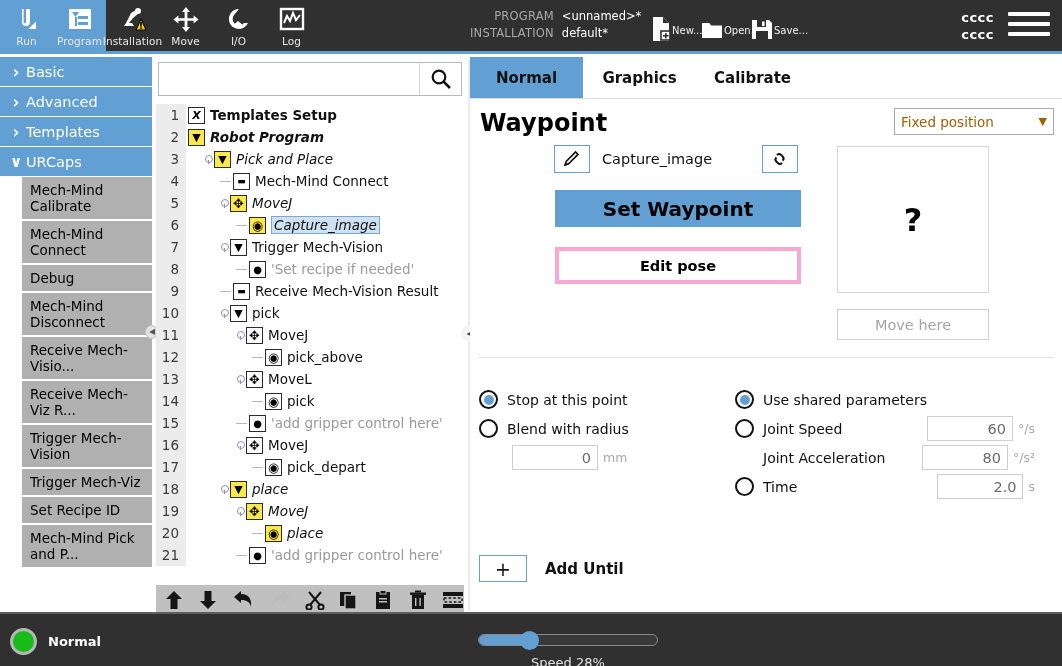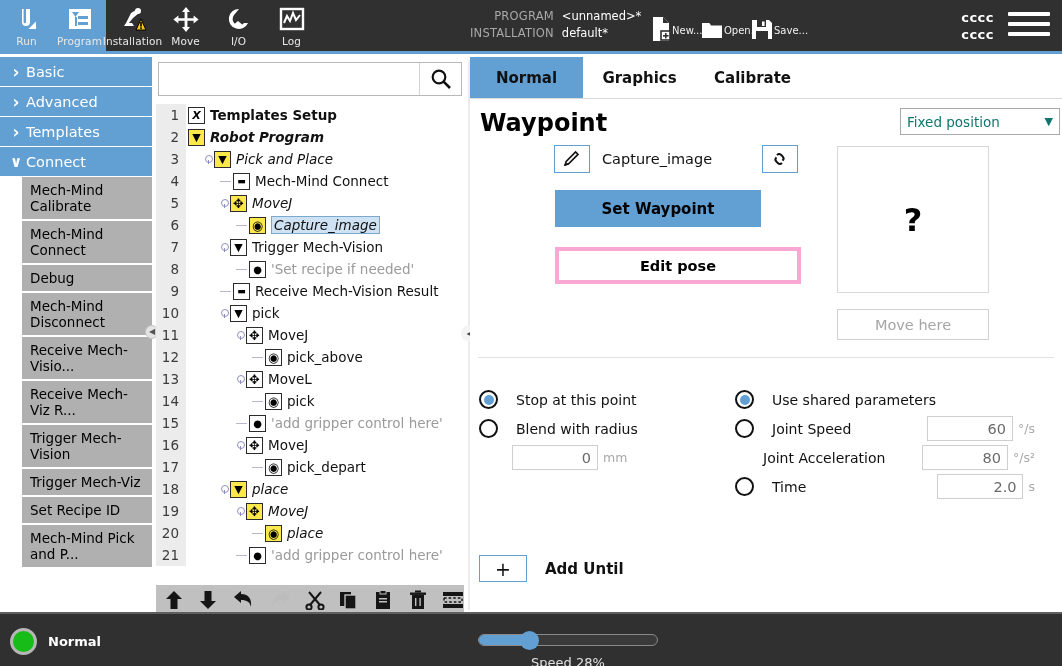--- a/index.html
+++ b/index.html
@@ -142,38 +142,38 @@
     min-width: 113px; padding: 0 18px; display: flex; align-items: center; justify-content: center;
     font-size: 15px; color: #111; font-weight: 600;
   }
   .ptab.active { background: #62a0d4; }
 
   #cmdtitle {
     position: absolute; left: 10px; top: 52px;
     font-size: 24px; font-weight: bold; color: #000;
   }
   #posdropdown {
-    position: absolute; right: 2px; top: 51px; width: 160px; height: 27px;
+    position: absolute; right: 8px; top: 51px; width: 160px; height: 27px;
     border: 1px solid #a9a9a9; background: #fff;
-    display: flex; align-items: center; padding: 0 6px; font-size: 13.5px; color: #0f766e;
+    display: flex; align-items: center; padding: 0 6px; font-size: 13.5px; color: #a16207;
   }
   #posdropdown .caret { margin-left: auto; font-size: 11px; }
 
   #namerow { position: absolute; left: 84px; top: 88px; display: flex; align-items: center; }
   .sqbtn {
     width: 36px; height: 28px; border: 1px solid #62a0d4; background: #fff;
     display: flex; align-items: center; justify-content: center;
   }
   #wpname { font-size: 14.5px; color: #111; margin-left: 12px; }
   #linkbtn { position: absolute; left: 292px; top: 88px; }
 
   #setwp {
-    position: absolute; left: 85px; top: 133px; width: 206px; height: 37px;
+    position: absolute; left: 85px; top: 133px; width: 246px; height: 37px;
     background: #62a0d4; border: 1px solid #62a0d4; color: #000;
-    font-size: 15px; font-weight: bold; display: flex; align-items:center; justify-content:center;
+    font-size: 20px; font-weight: bold; display: flex; align-items:center; justify-content:center;
   }
   #editpose {
     position: absolute; left: 85px; top: 190px; width: 246px; height: 37px;
     background: #fff; border: 4px solid #f9a8d4; color: #000;
     font-size: 14.5px; font-weight: bold; display: flex; align-items:center; justify-content:center;
   }
   #preview {
     position: absolute; left: 367px; top: 89px; width: 152px; height: 147px;
     border: 1px solid #d8d8d8; background: #fff;
     display: flex; align-items: center; justify-content: center;
@@ -185,21 +185,21 @@
     font-size: 14.5px; display: flex; align-items: center; justify-content: center;
   }
 
   #divider { position: absolute; left: 8px; top: 300px; width: 576px; border-top: 1px solid #e2e2e2; }
 
   .radio {
     width: 19px; height: 19px; border-radius: 50%; border: 2.5px solid #111;
     background: #fff; display: flex; align-items: center; justify-content: center; flex: none;
   }
   .radio.on::after { content:""; width: 10px; height: 10px; border-radius: 50%; background: #62a0d4; }
-  .rlabel { font-size: 14px; color: #111; margin-left: 18px; }
+  .rlabel { font-size: 14px; color: #111; margin-left: 9px; }
 
   #opts-left { position: absolute; left: 9px; top: 328px; width: 265px; }
   #opts-right { position: absolute; left: 265px; top: 328px; width: 320px; }
   .optrow { display: flex; align-items: center; height: 29px; }
   .numfield {
     width: 86px; height: 25px; border: 1px solid #cfcfcf; background: #fff;
     font-size: 14.5px; color: #6a6a6a; text-align: right;
     display: flex; align-items: center; justify-content: flex-end; padding-right: 6px;
   }
   .unit { font-size: 12.5px; color: #a8a8a8; margin-left: 5px; }
@@ -364,21 +364,21 @@
       <div class="cat">
         <span class="chev" style="font-size: 17px;">›</span>
         <span>Advanced</span>
       </div>
       <div class="cat">
         <span class="chev" style="font-size: 17px;">›</span>
         <span>Templates</span>
       </div>
       <div class="cat">
         <span class="chev">∨</span>
-        <span>Connect</span>
+        <span>URCaps</span>
       </div>
     </div>
   <div class="urcap-list" id="sb-urcaps">
       <div class="urcap">Mech-Mind Calibrate</div>
       <div class="urcap">Mech-Mind Connect</div>
       <div class="urcap">Debug</div>
       <div class="urcap">Mech-Mind Disconnect</div>
       <div class="urcap">Receive Mech-Visio...</div>
       <div class="urcap">Receive Mech-Viz R...</div>
       <div class="urcap">Trigger Mech-Vision</div>

